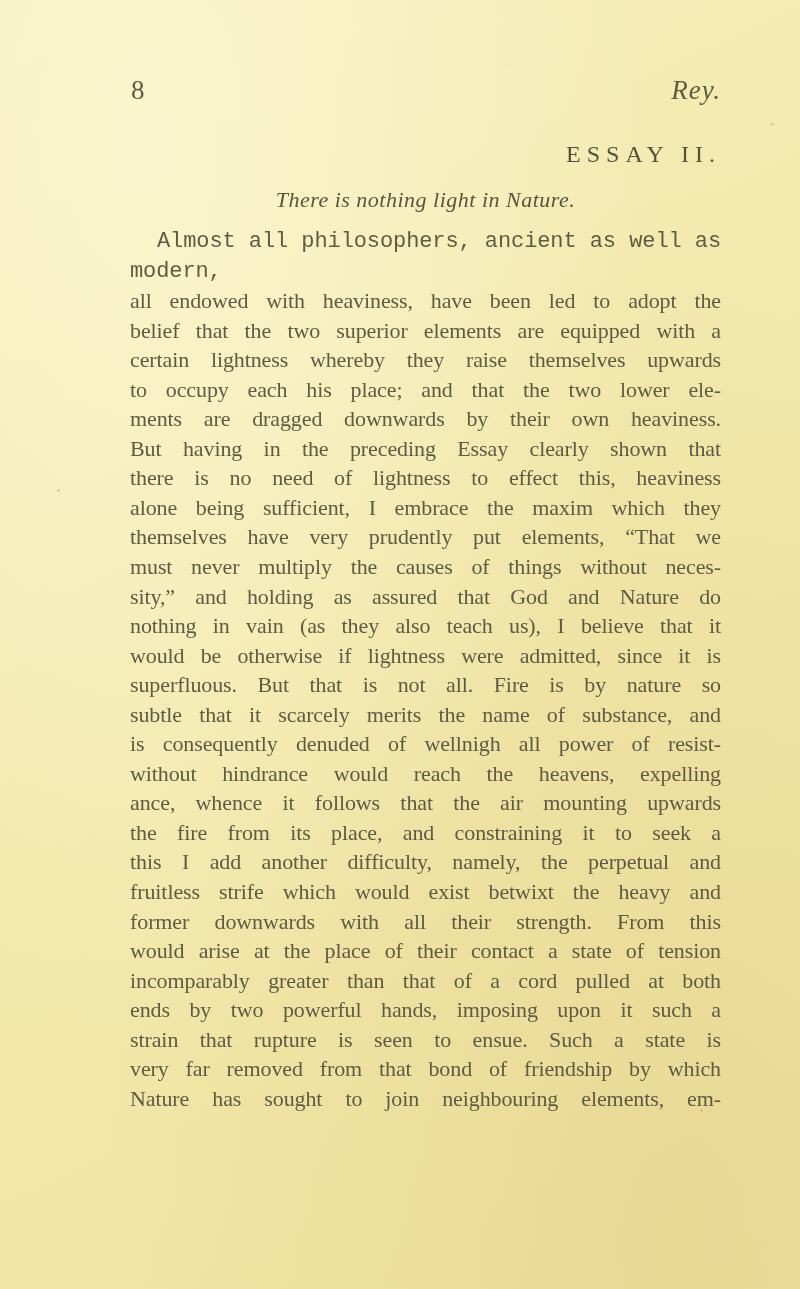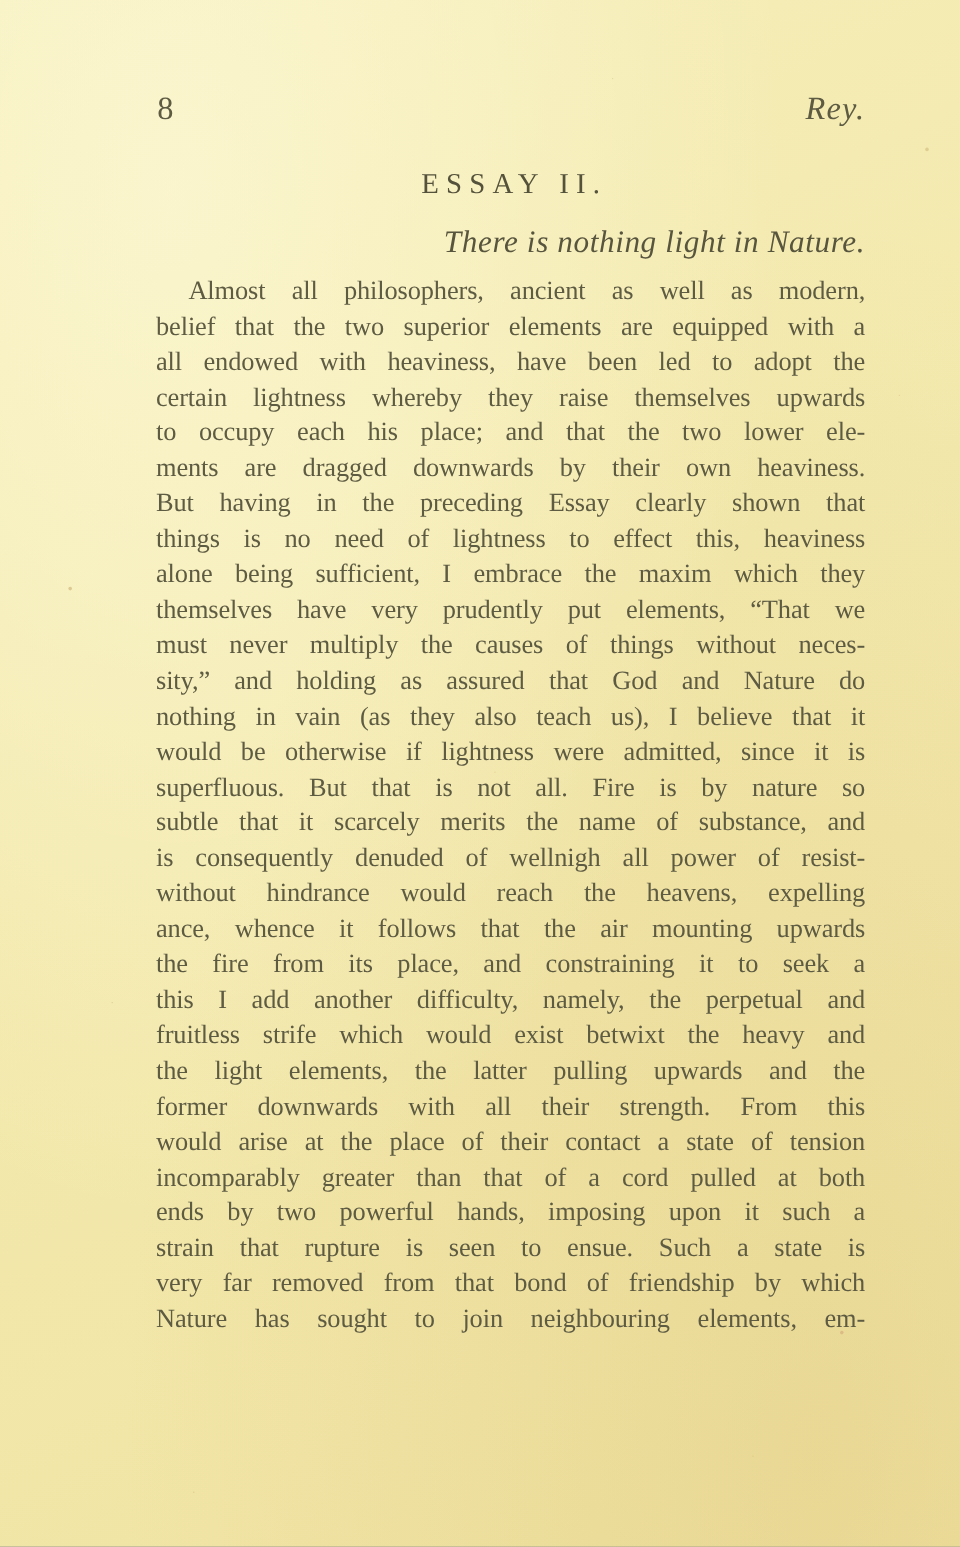--- a/index.html
+++ b/index.html
@@ -61,95 +61,95 @@
     letter-spacing: 1px;
   }
   .essay-heading {
     position: absolute;
     top: 141px;
     left: 130px;
     width: 591px;
     margin: 0;
     font-size: 24px;
     font-weight: normal;
-    text-align: center;
+    text-align: right;
     letter-spacing: 6px;
     text-indent: 6px; 
     color: #55523c;
   }
   .essay-subtitle {
     position: absolute;
     top: 187px;
     left: 130px;
     width: 591px;
     margin: 0;
-    font-size: 26px;
+    font-size: 22px;
     font-weight: normal;
     font-style: italic;
-    text-align: right;
+    text-align: center;
     letter-spacing: 0.5px;
     color: #58553e;
   }
   .body-text {
     position: absolute;
     top: 227px;
     left: 130px;
     width: 591px;
     font-size: 22px;
     line-height: 29.55px;
     letter-spacing: -0.1px;
   }
   .body-line {
     text-align: justify;
     text-align-last: justify;
     white-space: normal;
   }
   .body-line:first-child {
     text-indent: 27px;
+    font-family: Liberation Mono, monospace;
   }
 </style>
 </head>
 <body>
 
 <div class="scan">
   <div class="texture"></div>
 
   <div class="running-head">
     <span class="pagenum">8</span>
     <span class="running-title">Rey.</span>
   </div>
 
   <h1 class="essay-heading">ESSAY II.</h1>
 
   <h2 class="essay-subtitle">There is nothing light in Nature.</h2>
 
   <div class="body-text">
       <div class="body-line">Almost all philosophers, ancient as well as modern,</div>
+      <div class="body-line">all endowed with heaviness, have been led to adopt the</div>
       <div class="body-line">belief that the two superior elements are equipped with a</div>
-      <div class="body-line">all endowed with heaviness, have been led to adopt the</div>
       <div class="body-line">certain lightness whereby they raise themselves upwards</div>
       <div class="body-line">to occupy each his place; and that the two lower ele-</div>
       <div class="body-line">ments are dragged downwards by their own heaviness.</div>
       <div class="body-line">But having in the preceding Essay clearly shown that</div>
-      <div class="body-line">things is no need of lightness to effect this, heaviness</div>
+      <div class="body-line">there is no need of lightness to effect this, heaviness</div>
       <div class="body-line">alone being sufficient, I embrace the maxim which they</div>
       <div class="body-line">themselves have very prudently put elements, “That we</div>
       <div class="body-line">must never multiply the causes of things without neces-</div>
       <div class="body-line">sity,” and holding as assured that God and Nature do</div>
       <div class="body-line">nothing in vain (as they also teach us), I believe that it</div>
       <div class="body-line">would be otherwise if lightness were admitted, since it is</div>
       <div class="body-line">superfluous.  But that is not all.  Fire is by nature so</div>
       <div class="body-line">subtle that it scarcely merits the name of substance, and</div>
       <div class="body-line">is consequently denuded of wellnigh all power of resist-</div>
       <div class="body-line">without hindrance would reach the heavens, expelling</div>
       <div class="body-line">ance, whence it follows that the air mounting upwards</div>
       <div class="body-line">the fire from its place, and constraining it to seek a</div>
       <div class="body-line">this I add another difficulty, namely, the perpetual and</div>
       <div class="body-line">fruitless strife which would exist betwixt the heavy and</div>
-      <div class="body-line">the light elements, the latter pulling upwards and the</div>
       <div class="body-line">former downwards with all their strength.  From this</div>
       <div class="body-line">would arise at the place of their contact a state of tension</div>
       <div class="body-line">incomparably greater than that of a cord pulled at both</div>
       <div class="body-line">ends by two powerful hands, imposing upon it such a</div>
       <div class="body-line">strain that rupture is seen to ensue.  Such a state is</div>
       <div class="body-line">very far removed from that bond of friendship by which</div>
       <div class="body-line">Nature has sought to join neighbouring elements, em-</div>
     </div>
 </div>
 

